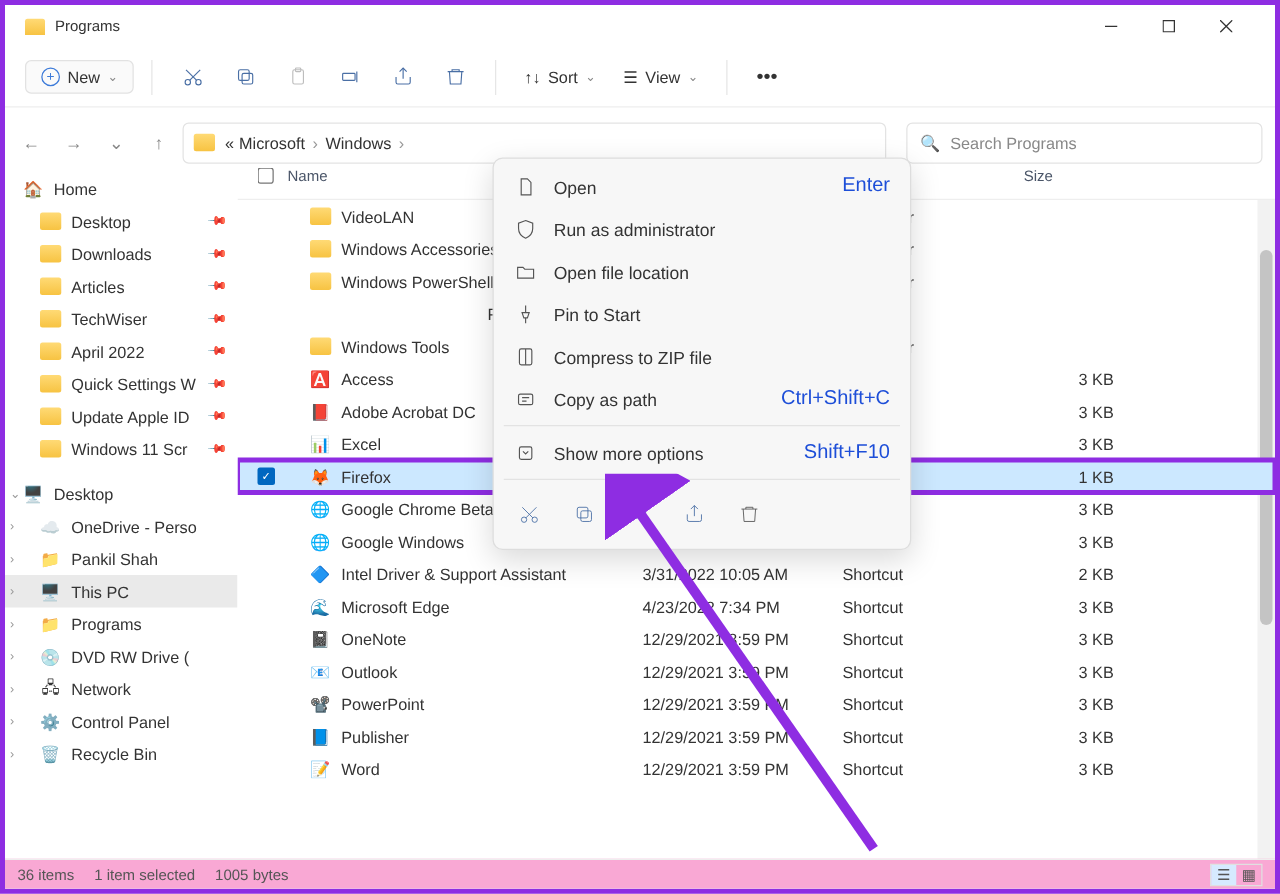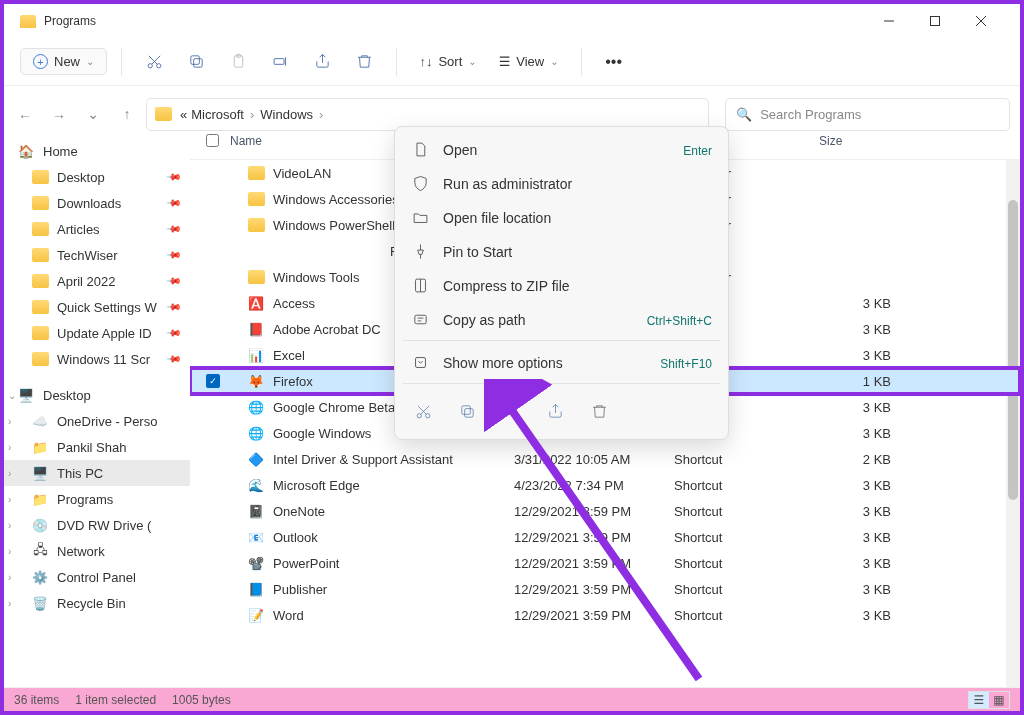--- a/index.html
+++ b/index.html
@@ -62,21 +62,21 @@
 .row .c-date { width: 160px; }
 .row .c-type { width: 145px; }
 .row .c-size { width: 120px; text-align: right; padding-right: 48px; }
 .chkbox { width: 14px; height: 14px; background: #0067c0; border-radius: 2px; display: flex; align-items: center; justify-content: center; color: #fff; font-size: 9px; }
 .ficon { width: 17px; height: 17px; display: flex; align-items: center; justify-content: center; font-size: 13px; }
 .ficon.fld { background: linear-gradient(#ffda75,#f7c342); width: 17px; height: 14px; border-radius: 2px; }
 
 
 .ctx { position: absolute; left: 390px; top: 122px; width: 335px; background: #f7f7f7; border: 1px solid #ddd; border-radius: 8px; box-shadow: 0 8px 24px rgba(0,0,0,.15); z-index: 50; padding: 5px 0; }
 .ctx-item { display: flex; align-items: flex-end; gap: 14px; padding: 8px 16px; font-size: 14px; color: #333; }
-.ctx-item .shortcut { margin-left: auto; color: #0f766e; font-size: 12px; }
+.ctx-item .shortcut { margin-left: auto; color: #1d4ed8; font-size: 16px; }
 .ctx-sep { height: 1px; background: #e3e3e3; margin: 4px 8px; }
 .ctx-bar { display: flex; gap: 8px; padding: 6px 10px; }
 .ctx-bar .mini { width: 36px; height: 34px; display: flex; align-items: center; justify-content: center; border-radius: 5px; }
 .cicon { width: 18px; height: 18px; display: flex; align-items: center; justify-content: center; }
 .cicon svg { width: 17px; height: 17px; stroke: #555; fill: none; stroke-width: 1.3; }
 
 
 .arrow-ann { position: absolute; left: 480px; top: 375px; z-index: 60; pointer-events: none; }
 
 

